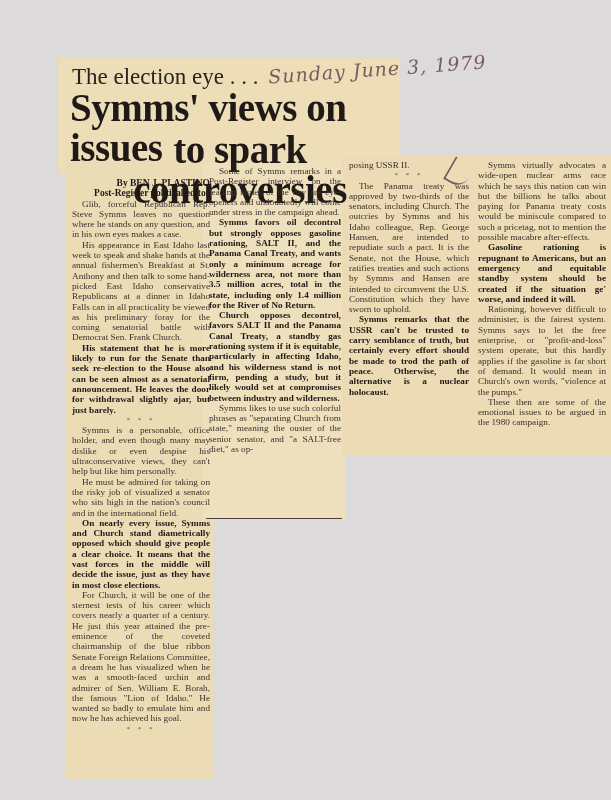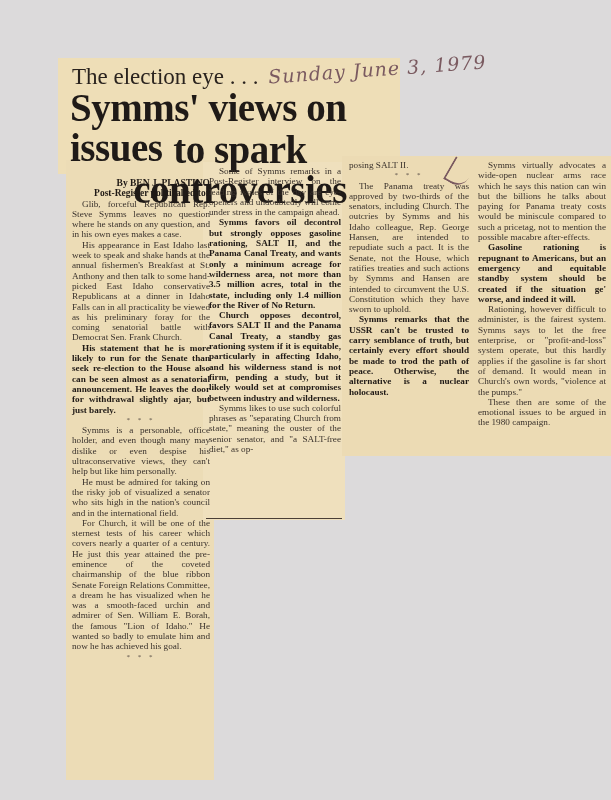--- a/index.html
+++ b/index.html
@@ -66,34 +66,35 @@
 
 <div class="col c1t">
   <p class="byline">By BEN J. PLASTINO</p>
   <p class="byline">Post-Register political editor</p>
   <p>Glib, forceful Republican Rep. Steve Symms leaves no question where he stands on any question, and in his own eyes makes a case.</p>
   <p>His appearance in East Idaho last week to speak and shake hands at the annual fishermen's Breakfast at St. Anthony and then talk to some hand-picked East Idaho conservative Republicans at a dinner in Idaho Falls can in all practicality be viewed as his preliminary foray for the coming senatorial battle with Democrat Sen. Frank Church.</p>
   <p class="b">His statement that he is more likely to run for the Senate than seek re-election to the House also can be seen almost as a senatorial announcement. He leaves the door for withdrawal slightly ajar, but just barely.</p>
   <p class="stars">* * *</p>
   <p>Symms is a personable, office holder, and even though many may dislike or even despise his ultraconservative views, they can't help but like him personally.</p>
   <p>He must be admired for taking on the risky job of visualized a senator who sits high in the nation's council and in the international field.</p>
+  <p class="b">On nearly every issue, Symms and Church stand diametrically opposed which should give people a clear choice. It means that the vast forces in the middle will decide the issue, just as they have in most close elections.</p>
   <p>For Church, it will be one of the sternest tests of his career which covers nearly a quarter of a century. He just this year attained the pre-eminence of the coveted chairmanship of the blue ribbon Senate Foreign Relations Committee, a dream he has visualized when he was a smooth-faced urchin and admirer of Sen. William E. Borah, the famous "Lion of Idaho." He wanted so badly to emulate him and now he has achieved his goal.</p>
   <p class="stars">* * *</p>
 </div>
 
 <div class="col c2t">
   <p>Some of Symms remarks in a Post-Register interview on the leading issues of the day are eye-openers and undoubtedly will come under stress in the campaign ahead.</p>
   <p class="b">Symms favors oil decontrol but strongly opposes gasoline rationing, SALT II, and the Panama Canal Treaty, and wants only a minimum acreage for wilderness area, not more than 3.5 million acres, total in the state, including only 1.4 million for the River of No Return.</p>
   <p class="b">Church opposes decontrol, favors SALT II and the Panama Canal Treaty, a standby gas rationing system if it is equitable, particularly in affecting Idaho, and his wilderness stand is not firm, pending a study, but it likely would set at compromises between industry and wilderness.</p>
   <p>Symms likes to use such colorful phrases as "separating Church from state," meaning the ouster of the senior senator, and "a SALT-free diet," as op-</p>
 </div>
 <div class="rule" style="left:206px; top:518px; width:136px;"></div>
 
 <div class="col c3t">
-  <p class="nb">posing SALT II.</p>
+  <p class="nb">posing USSR II.</p>
   <p class="stars">* * *</p>
   <p>The Panama treaty was approved by two-thirds of the senators, including Church. The outcries by Symms and his Idaho colleague, Rep. George Hansen, are intended to repudiate such a pact. It is the Senate, not the House, which ratifies treaties and such actions by Symms and Hansen are intended to circumvent the U.S. Constitution which they have sworn to uphold.</p>
   <p class="b">Symms remarks that the USSR can't be trusted to carry semblance of truth, but certainly every effort should be made to trod the path of peace. Otherwise, the alternative is a nuclear holocaust.</p>
 </div>
 
 <div class="col c4t">
   <p>Symms virtually advocates a wide-open nuclear arms race which he says this nation can win but the billions he talks about paying for Panama treaty costs would be miniscule compared to such a pricetag, not to mention the possible macabre after-effects.</p>
   <p class="b">Gasoline rationing is repugnant to Americans, but an emergency and equitable standby system should be created if the situation ge' worse, and indeed it will.</p>
   <p>Rationing, however difficult to administer, is the fairest system. Symms says to let the free enterprise, or "profit-and-loss" system operate, but this hardly applies if the gasoline is far short of demand. It would mean in Church's own words, "violence at the pumps."</p>
   <p>These then are some of the emotional issues to be argued in the 1980 campaign.</p>

